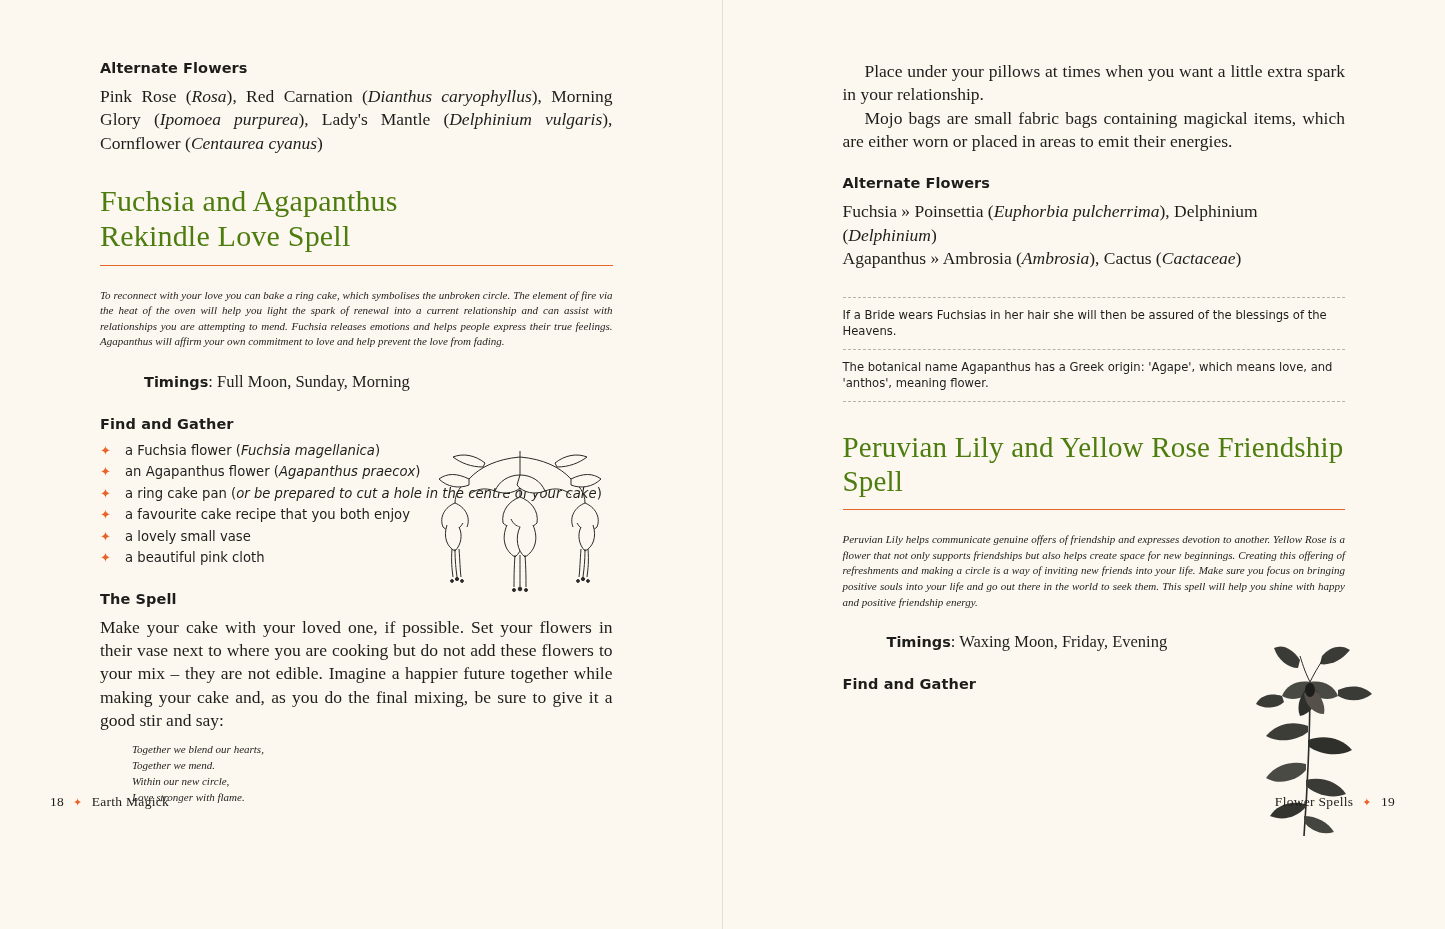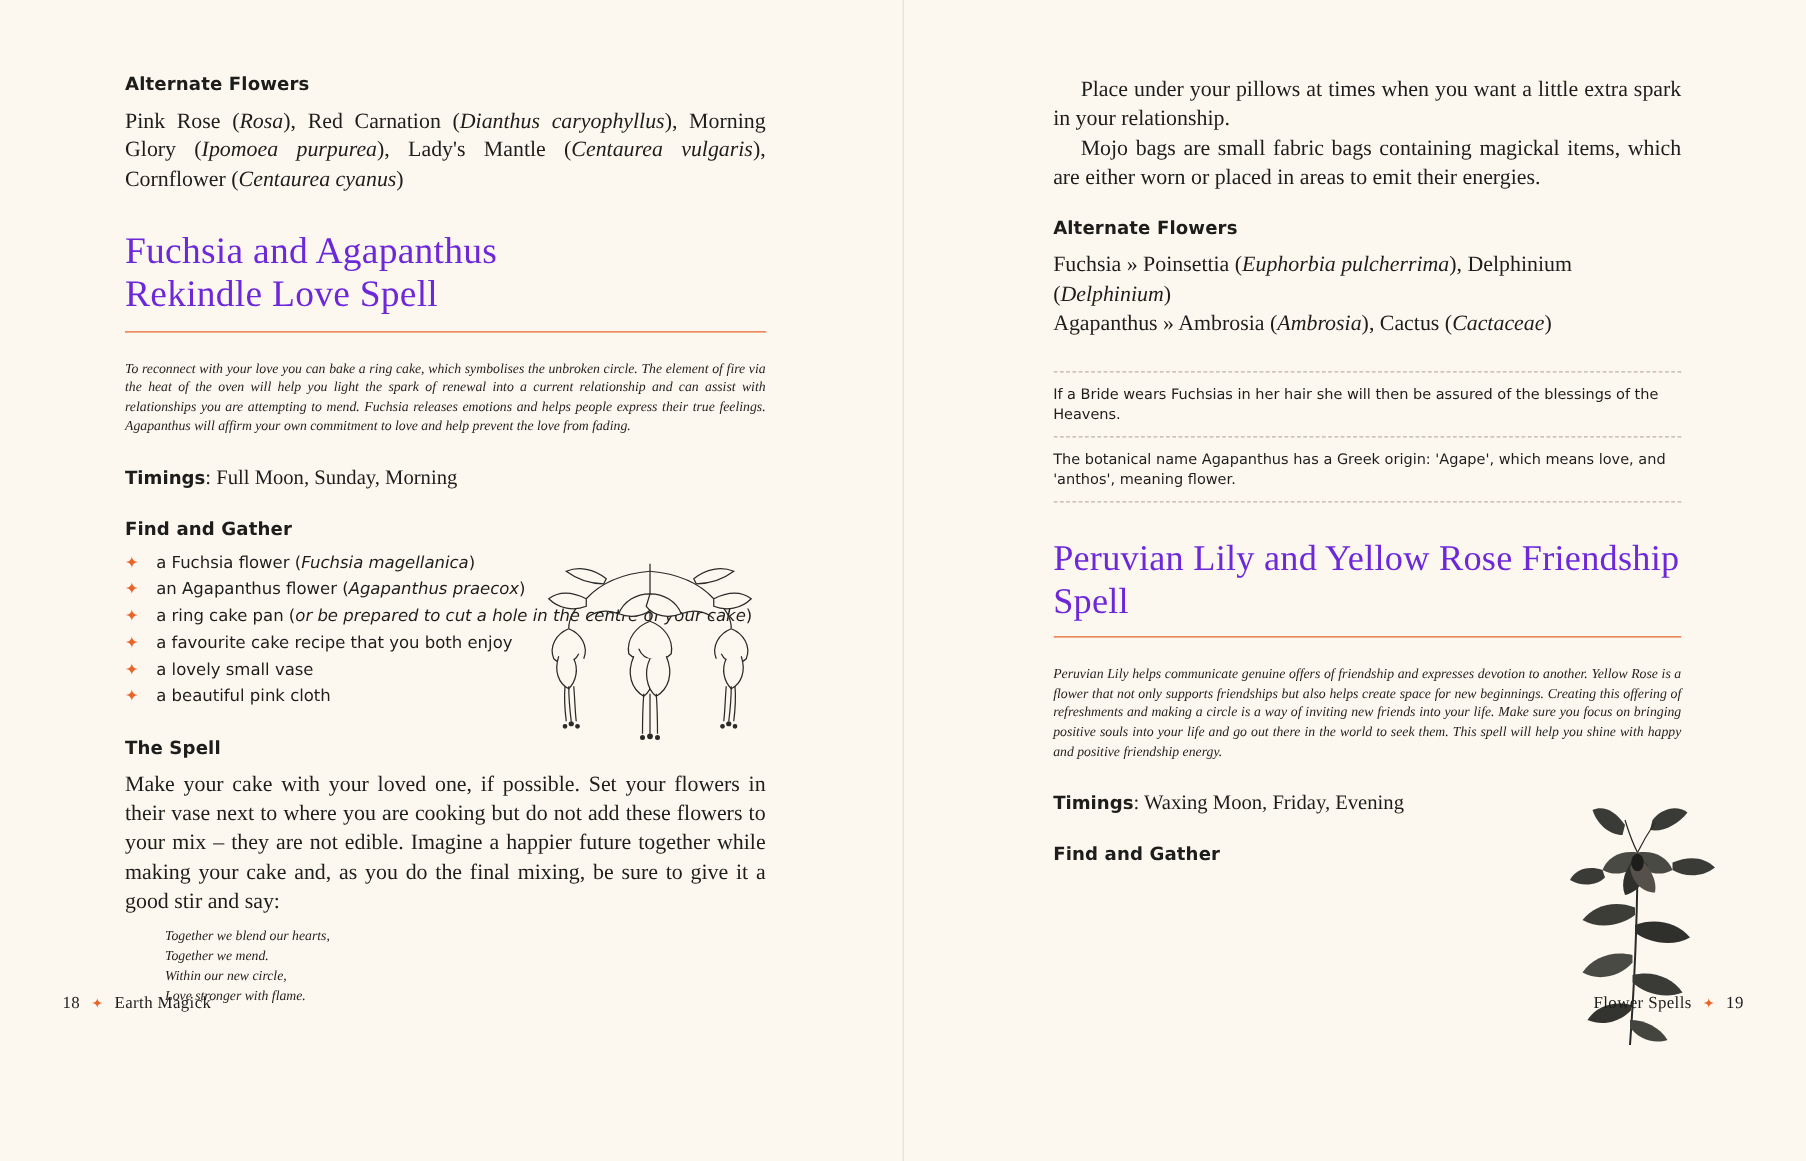--- a/index.html
+++ b/index.html
@@ -50,21 +50,21 @@
     font-size: 17.5px;
     line-height: 1.33;
     margin: 0 0 10px 0;
     text-align: justify;
   }
   p.body.indent { text-indent: 22px; }
   .ital { font-style: italic; }
 
   h1.spell-title {
     font-family: "Liberation Serif", serif;
-    color: #6d28d9;
+    color: #4d7c0f;
     font-size: 30px;
     font-weight: normal;
     line-height: 1.18;
     margin: 28px 0 0 0;
     letter-spacing: 0.2px;
   }
   h1.spell-title.small { font-size: 29px; }
   .rule {
     border: 0;
     border-top: 1px solid #e8652a;
@@ -80,20 +80,21 @@
   }
 
   .timings {
     font-size: 16.5px;
     margin: 0 0 24px 0;
   }
   .timings .lbl {
     font-family: "DejaVu Sans", sans-serif;
     font-weight: bold;
     font-size: 14.5px;
+    margin-left: 44px;
   }
 
   ul.gather {
     list-style: none;
     margin: 0 0 22px 0;
     padding: 0;
   }
   ul.gather li {
     position: relative;
     padding-left: 25px;
@@ -151,21 +152,21 @@
 </style>
 </head>
 <body>
 
 <div class="spread">
 
   <div class="page page-left">
 
     <h3 class="sec-head">Alternate Flowers</h3>
     <p class="body">
-      <span>Pink Rose (</span><span class="ital">Rosa</span><span>), Red Carnation (</span><span class="ital">Dianthus caryophyllus</span><span>), Morning Glory (</span><span class="ital">Ipomoea purpurea</span><span>), Lady's Mantle (</span><span class="ital">Centaurea vulgaris</span><span>), Cornflower (</span><span class="ital">Centaurea cyanus</span><span>)</span>
+      <span>Pink Rose (</span><span class="ital">Rosa</span><span>), Red Carnation (</span><span class="ital">Dianthus caryophyllus</span><span>), Morning Glory (</span><span class="ital">Ipomoea purpurea</span><span>), Lady's Mantle (</span><span class="ital">Delphinium vulgaris</span><span>), Cornflower (</span><span class="ital">Centaurea cyanus</span><span>)</span>
     </p>
 
     <h1 class="spell-title">
       <span>Fuchsia and Agapanthus</span><br>
       <span>Rekindle Love Spell</span>
     </h1>
     <hr class="rule">
 
     <p class="intro">To reconnect with your love you can bake a ring cake, which symbolises the unbroken circle. The element of fire via the heat of the oven will help you light the spark of renewal into a current relationship and can assist with relationships you are attempting to mend. Fuchsia releases emotions and helps people express their true feelings. Agapanthus will affirm your own commitment to love and help prevent the love from fading.</p>
 

